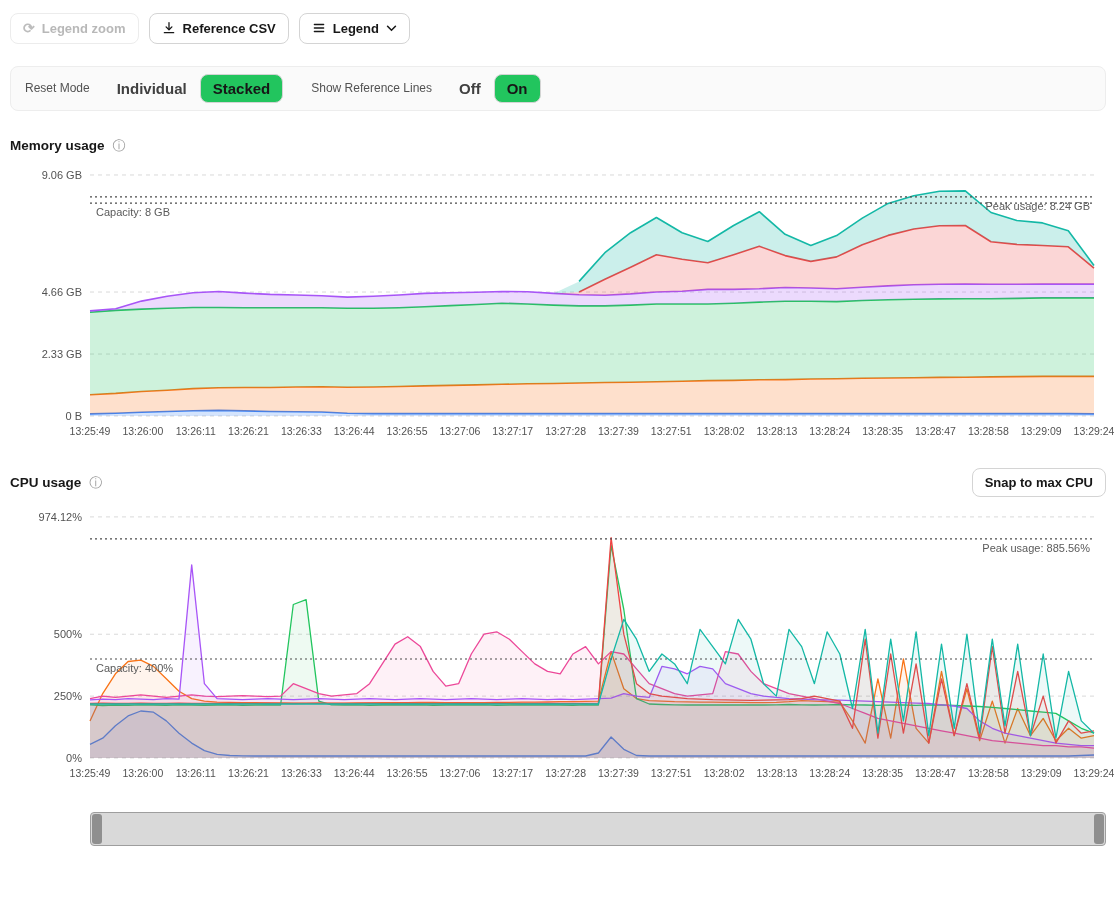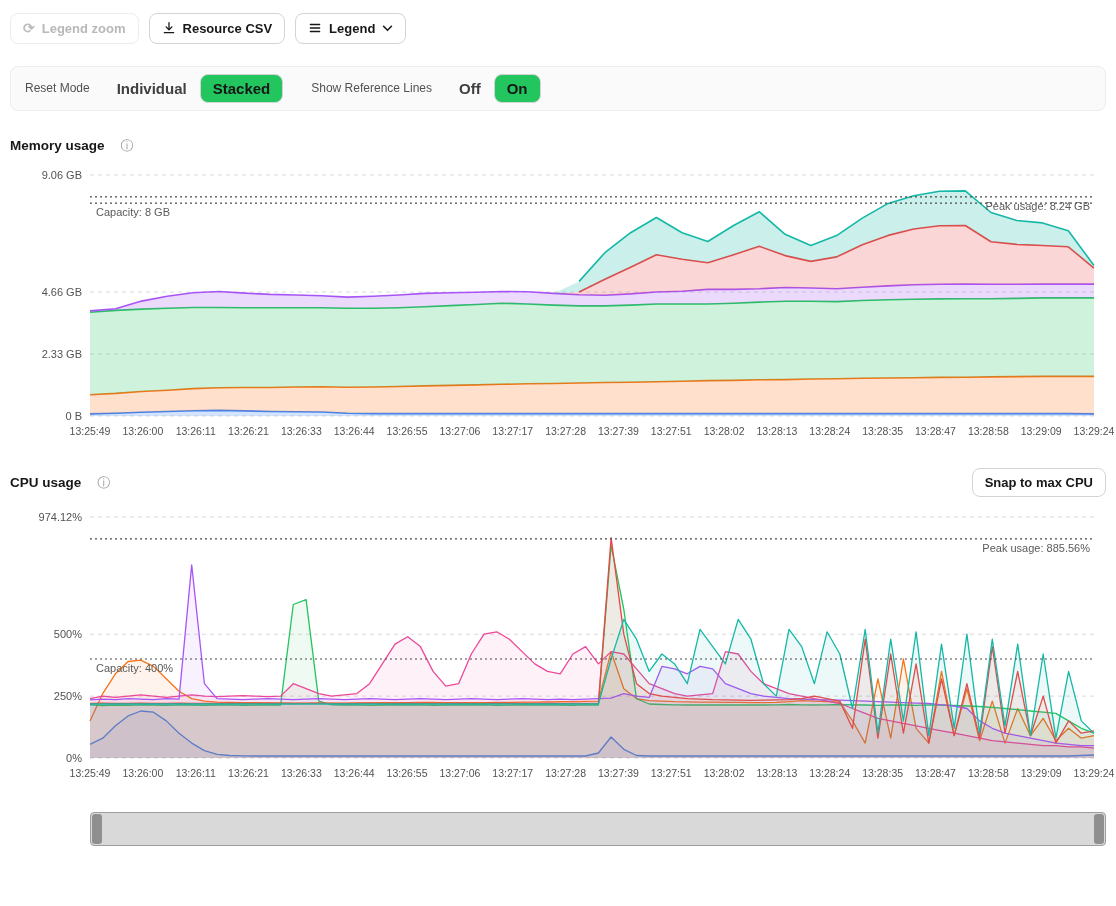--- a/index.html
+++ b/index.html
@@ -31,21 +31,21 @@
   .ctl-label { font-size: 12px; color: #525252; margin-right: 14px; }
   .chip {
     background: transparent; border: 1px solid transparent; border-radius: 8px;
     padding: 5px 12px; font-size: 15px; color: #404040; cursor: pointer;
     font-family: "Liberation Sans", sans-serif;
     font-weight: bold;
   }
   .chip.active { background: #22c55e; border-color: #d4d4d4; color: #171717; }
   .ctl-gap { width: 28px; }
   .section-head { display: flex; justify-content: space-between; align-items: center; margin-top: 26px; margin-bottom: 2px; }
-  .section-title { font-size: 13.5px; font-weight: 700; display: flex; align-items: center; gap: 16px; }
+  .section-title { font-size: 13.5px; font-weight: 700; display: flex; align-items: center; gap: 8px; }
   .info-icon { color: #9a9a9a; font-size: 13px; font-weight: 400; }
   svg.chart { overflow: visible; display: block; }
   .brush {
     position: relative; margin: 28px 0 6px 80px; width: 1016px; height: 34px;
     background: #d9d9d9; border: 1px solid #9e9e9e; border-radius: 4px; cursor: grab;
   }
   .brush-handle {
     position: absolute; top: 1px; bottom: 1px; width: 10px;
     background: #8f8f8f; border-radius: 3px; cursor: ew-resize;
   }
@@ -62,21 +62,21 @@
       <span>Legend zoom</span>
     </button>
     <button class="btn">
       <span>
         <svg width="14" height="14" viewBox="0 0 24 24" fill="none" stroke="#171717" stroke-width="2.2" stroke-linecap="round" stroke-linejoin="round">
             <path d="M12 3v11"></path>
             <path d="M7 10l5 5 5-5"></path>
             <path d="M4 20h16"></path>
           </svg>
       </span>
-      <span>Resource CSV</span>
+      <span>Reference CSV</span>
     </button>
     <button class="btn">
       <span>
         <svg width="14" height="14" viewBox="0 0 24 24" fill="none" stroke="#171717" stroke-width="2.2" stroke-linecap="round">
             <path d="M4 6h16"></path>
             <path d="M4 12h16"></path>
             <path d="M4 18h16"></path>
           </svg>
       </span>
       <span>Legend</span>

